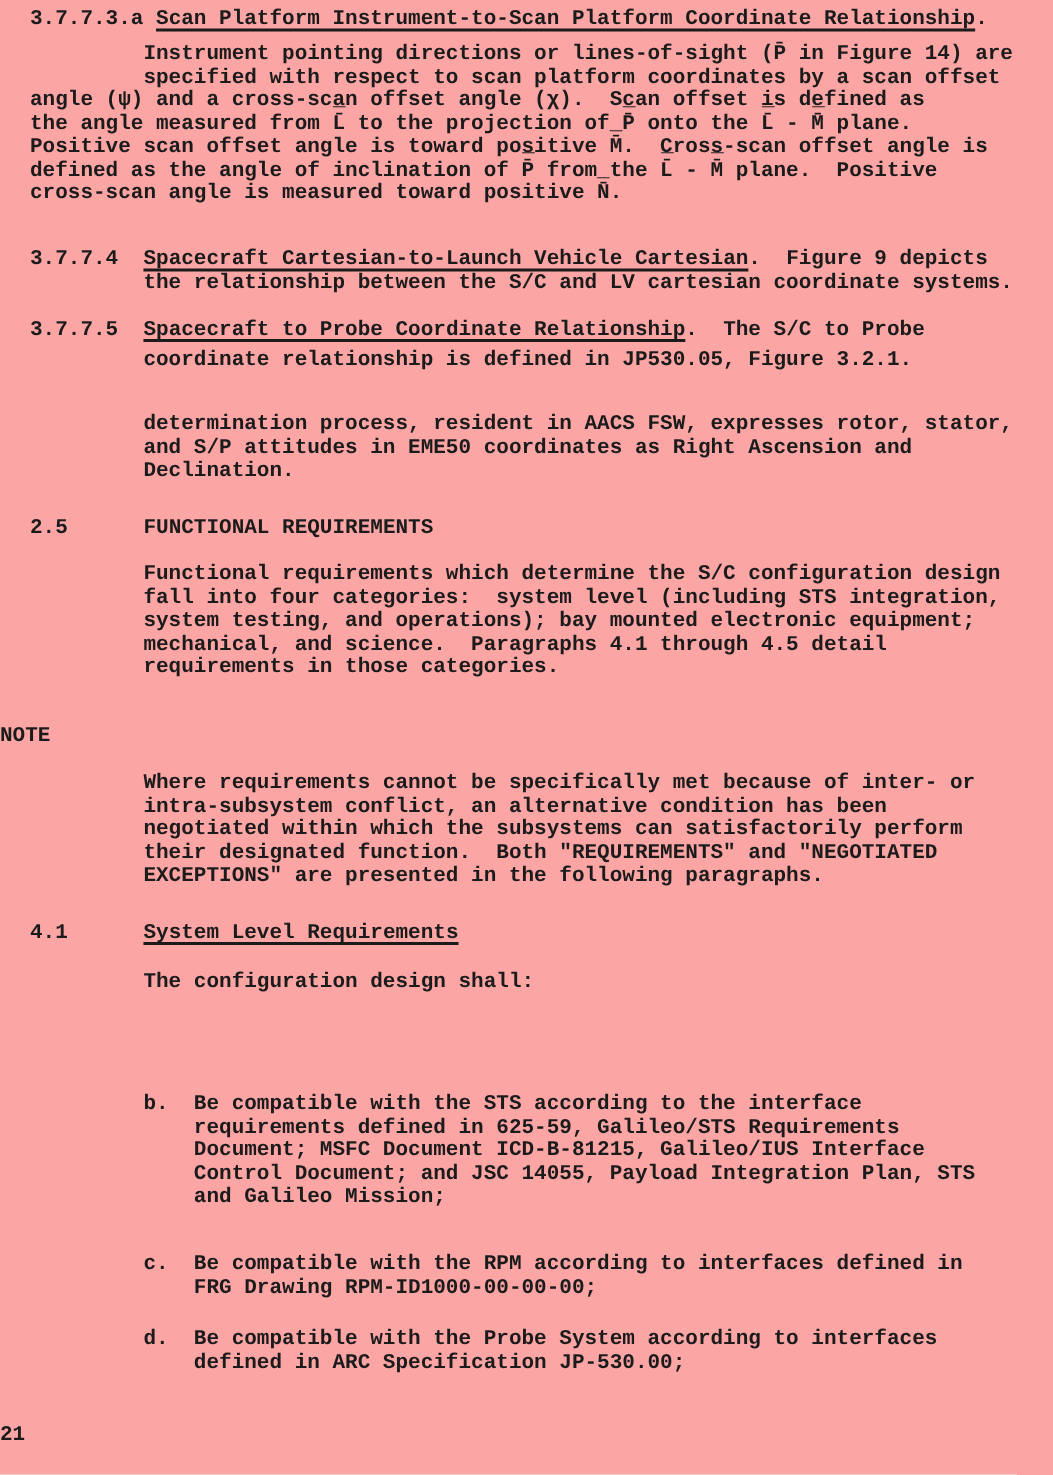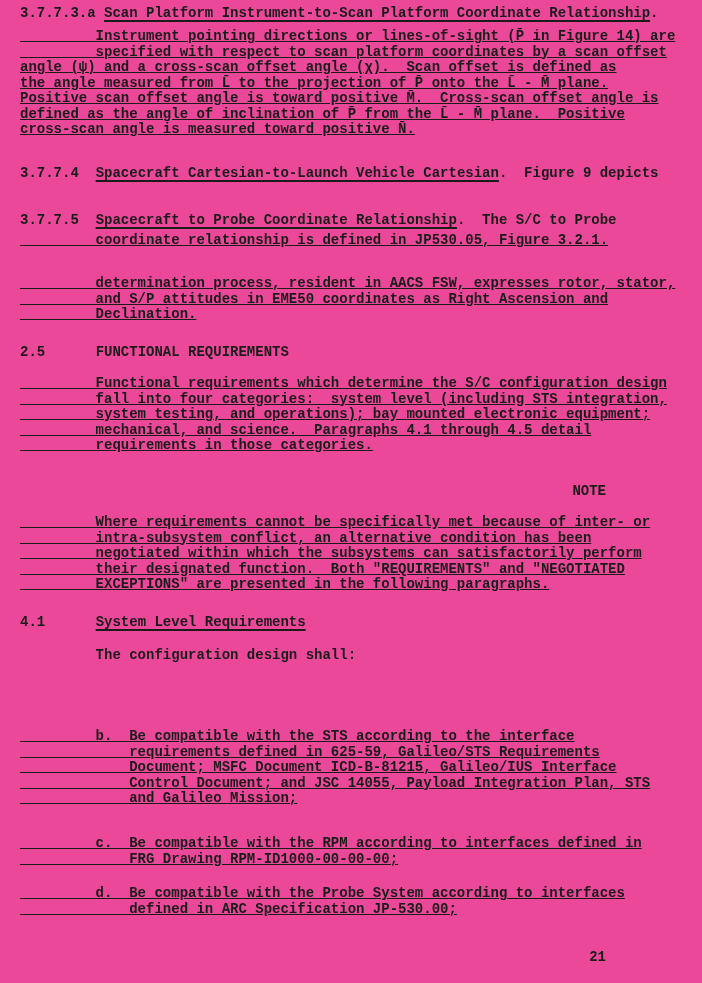--- a/index.html
+++ b/index.html
@@ -1,42 +1,43 @@
 <!DOCTYPE html>
 <html><head>
 <meta charset="utf-8">
 <style>
   html, body { margin:0; padding:0; background:#e8e8e6; }
   .page {
     position:relative; width:702px; height:983px; margin:0;
-    background:#ec4899; overflow:hidden;
+    background:#fca5a5; overflow:hidden;
     font-family:"Liberation Mono", "DejaVu Sans Mono", monospace;
     font-size:14px; line-height:15.5px; font-weight:bold; color:#1b1b1b;
   }
   .abs { position:absolute; left:20px; white-space:pre; }
-  .center { left:0; width:562px; text-align:right;margin-left:44px; }
-  pre.abs { margin:0; font:inherit;text-decoration:underline; }
+  .center { left:0; width:562px; text-align:left; }
+  pre.abs { margin:0; font:inherit; }
   .u { text-decoration:underline; text-decoration-thickness:1.5px; text-underline-offset:3px; }
   span { white-space:pre; }
 </style>
 </head>
 <body>
 
 <div class="page">
 
   <div class="abs" style="top:6px"><span>3.7.7.3.a </span><span class="u">Scan Platform Instrument-to-Scan Platform Coordinate Relationship</span><span>.</span></div>
   <pre class="abs" style="top:29px">         Instrument pointing directions or lines-of-sight (P̄ in Figure 14) are
          specified with respect to scan platform coordinates by a scan offset
 angle (ψ) and a cross-sca̲n offset angle (χ).  Sc̲an offset i̲s de̲fined as
 the angle measured from L̄ to the projection of_P̄ onto the L̄ - M̄ plane.
 Positive scan offset angle is toward pos̲itive M̄.  C̲ross̲-scan offset angle is
 defined as the angle of inclination of P̄ from_the L̄ - M̄ plane.  Positive
 cross-scan angle is measured toward positive N̄.</pre>
 
   <div class="abs" style="top:166px"><span>3.7.7.4  </span><span class="u">Spacecraft Cartesian-to-Launch Vehicle Cartesian</span><span>.  Figure 9 depicts</span></div>
+  <pre class="abs" style="top:182px">         the relationship between the S/C and LV cartesian coordinate systems.</pre>
 
   <div class="abs" style="top:213px"><span>3.7.7.5  </span><span class="u">Spacecraft to Probe Coordinate Relationship</span><span>.  The S/C to Probe</span></div>
   <pre class="abs" style="top:233px">         coordinate relationship is defined in JP530.05, Figure 3.2.1.</pre>
 
   <pre class="abs" style="top:276px">         determination process, resident in AACS FSW, expresses rotor, stator,
          and S/P attitudes in EME50 coordinates as Right Ascension and
          Declination.</pre>
 
   <div class="abs" style="top:345px"><span>2.5      </span><span>FUNCTIONAL REQUIREMENTS</span></div>
   <pre class="abs" style="top:376px">         Functional requirements which determine the S/C configuration design

